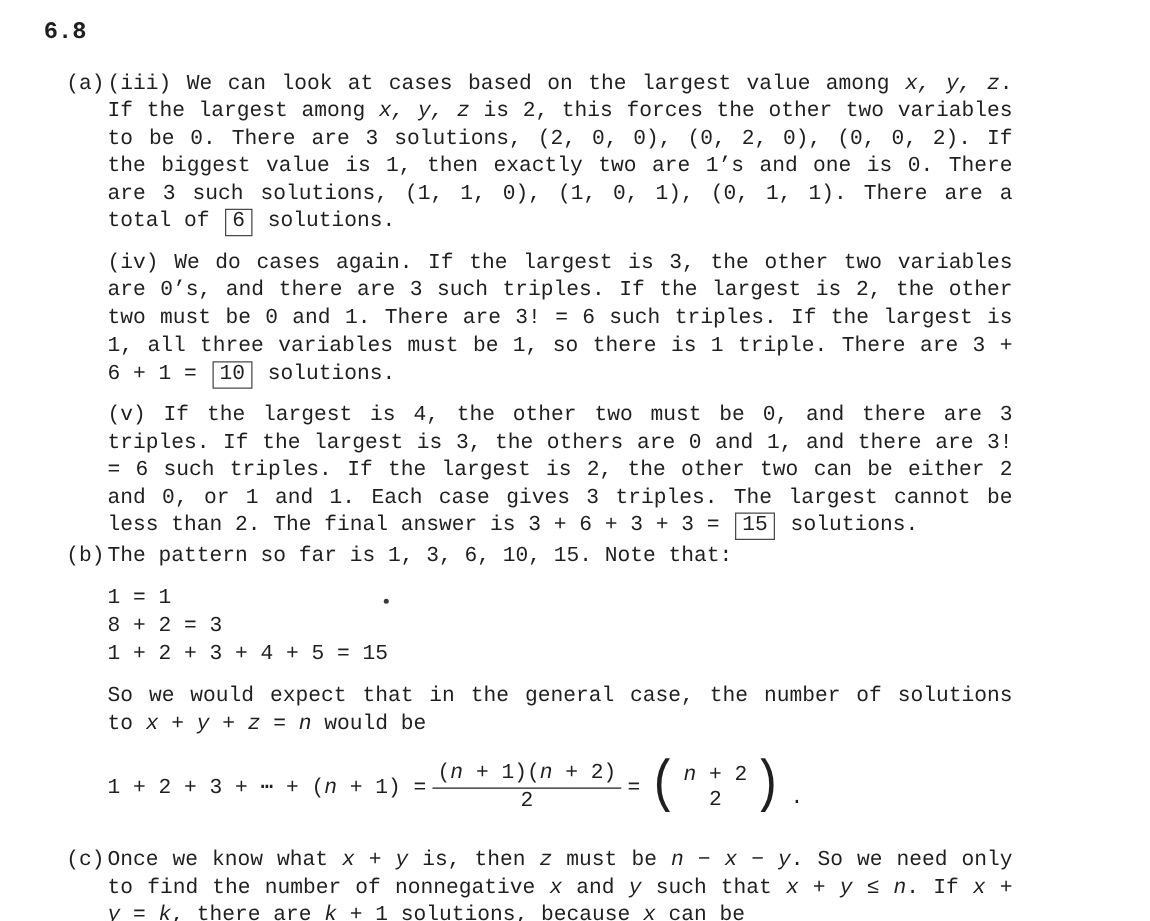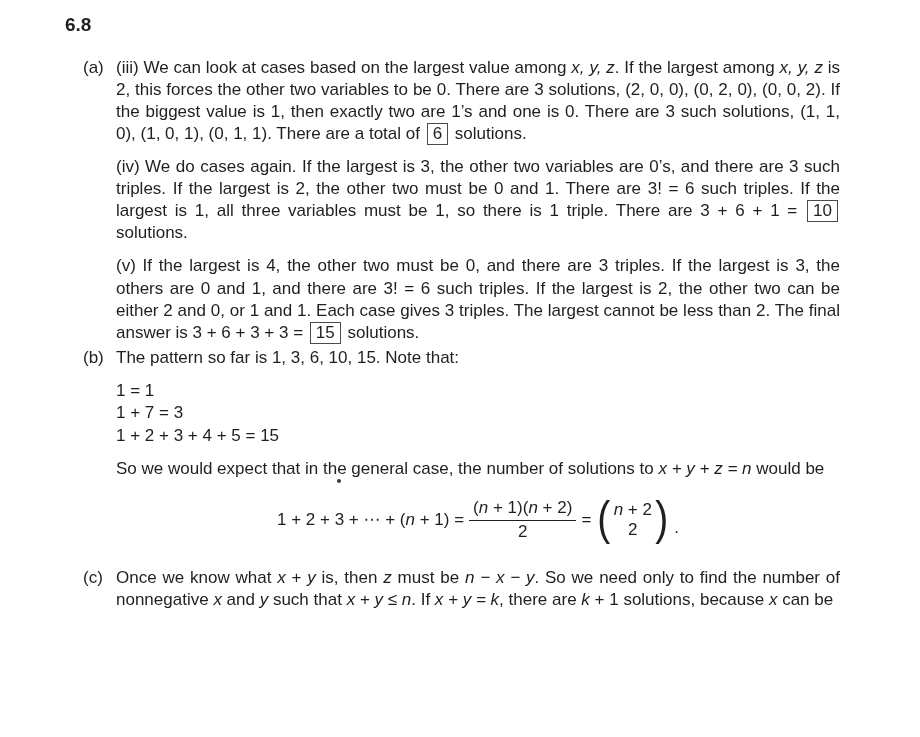--- a/index.html
+++ b/index.html
@@ -5,27 +5,26 @@
   html, body {
     margin: 0;
     padding: 0;
     background: #ffffff;
   }
   .page {
     position: relative;
     width: 848px;
     height: 737px;
     background: #ffffff;
-    font-family: Liberation Sans, sans-serif;
+    font-family: Liberation Mono, monospace;
     color: #1f1f1f;
     font-size: 17px;
     line-height: 1.3;
     overflow: hidden;
     box-sizing: border-box;
-    margin-left: 30px;
   }
   .problem-number {
     margin: 13px 0 0 35px;
     font-weight: bold;
     font-size: 19px;
   }
   .part {
     display: flex;
     padding-left: 53px;
     padding-right: 38px;
@@ -58,21 +57,21 @@
     font-style: normal;
     text-align: center;
   }
   .eqblock {
     margin: 9px 0 11px 0;
   }
   .eqline { line-height: 1.32; }
   .bigformula {
     display: flex;
     align-items: center;
-    justify-content: center;
+    justify-content: flex-start;
     gap: 5px;
     margin: 13px 0 7px 0;
     min-height: 54px;
   }
   .frac {
     display: inline-flex;
     flex-direction: column;
     align-items: center;
     text-align: center;
     line-height: 1.2;
@@ -128,21 +127,21 @@
     </div>
   </div>
 
   <div class="part part-b">
     <div class="part-label">(b)</div>
     <div class="part-body">
       <p class="item"><span class="rm">The pattern so far is 1, 3, 6, 10, 15. Note that:</span></p>
 
       <div class="eqblock">
         <div class="eqline">1 = 1</div>
-        <div class="eqline">1 + 7 = 3</div>
+        <div class="eqline">8 + 2 = 3</div>
         <div class="eqline">1 + 2 + 3 + 4 + 5 = 15</div>
       </div>
 
       <p class="item"><span class="rm">So we would expect that in the general case, the number of solutions to </span><span class="mi">x + y + z = n</span><span class="rm"> would be</span></p>
 
       <div class="bigformula">
         <span><span class="rm">1 + 2 + 3 + ⋯ + (</span><span class="mi">n</span><span class="rm"> + 1) = </span></span>
         <span class="frac">
           <span class="num"><span class="rm">(</span><span class="mi">n</span><span class="rm"> + 1)(</span><span class="mi">n</span><span class="rm"> + 2)</span></span>
           <span class="den">2</span>

